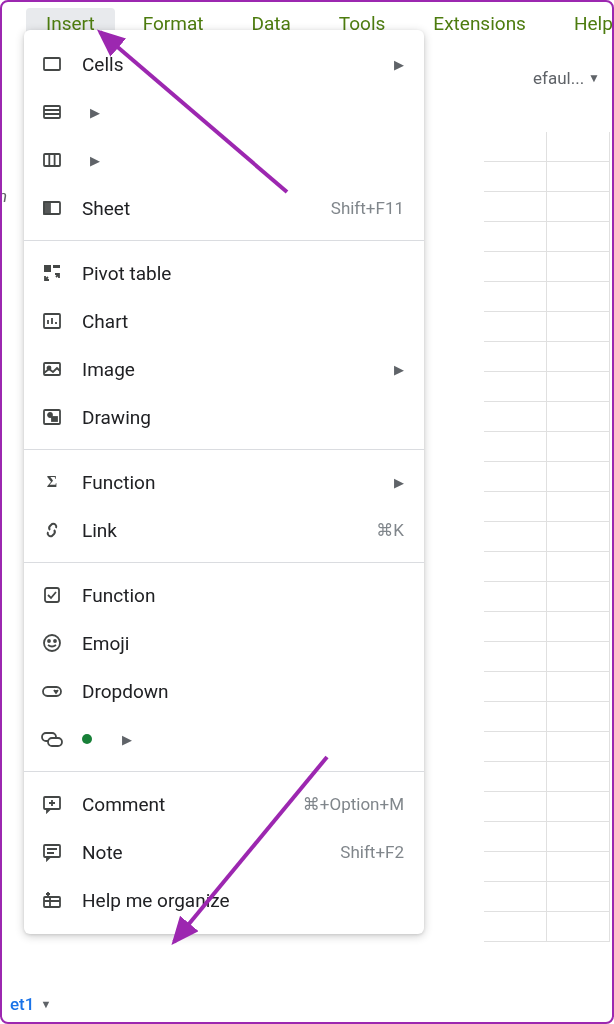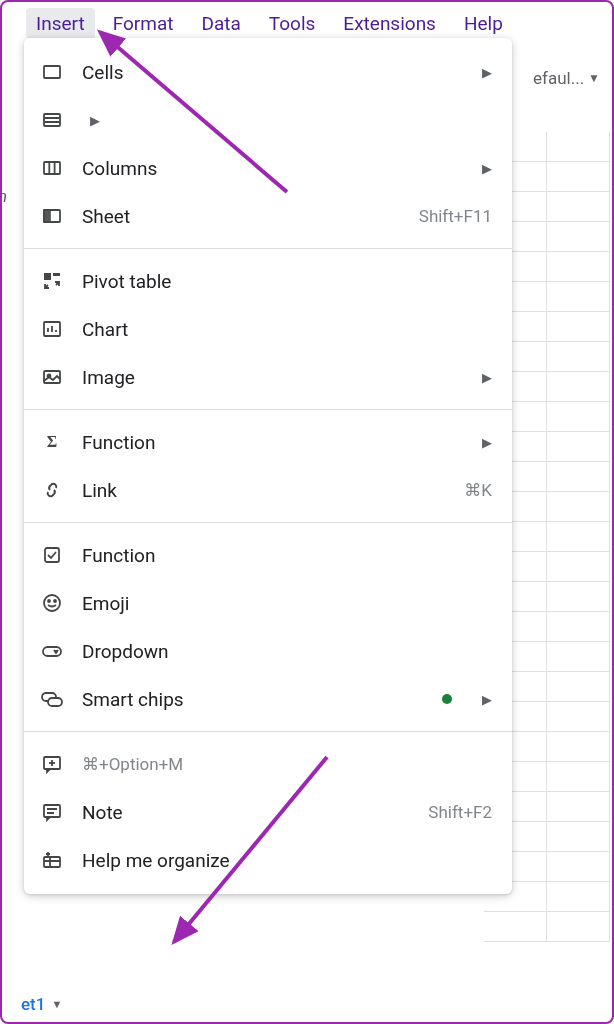--- a/index.html
+++ b/index.html
@@ -15,25 +15,25 @@
       border: 2px solid #9c27b0;
       border-radius: 8px;
     }
     .menubar {
       display: flex;
       gap: 8px;
       padding: 6px 8px 6px 24px;
       align-items: center;
     }
     .menubar-item {
-      padding: 4px 10px;
+      padding: 4px 20px;
       border-radius: 4px;
       cursor: pointer;
       font-size: 19px;
-      color: #4c1d95;
+      color: #4d7c0f;
     }
     .menubar-item.active {
       background: #e8eaed;
     }
     .toolbar-partial {
       position: absolute;
       right: 12px;
       top: 66px;
       display: flex;
       align-items: center;
@@ -50,22 +50,22 @@
       position: absolute;
       left: -4px;
       top: 184px;
       font-style: italic;
       color: #5f6368;
       font-size: 17px;
     }
     .dropdown {
       position: absolute;
       left: 22px;
-      top: 36px;
-      width: 488px;
+      top: 28px;
+      width: 400px;
       background: #fff;
       border-radius: 6px;
       box-shadow: 0 2px 10px rgba(0,0,0,0.2), 0 1px 3px rgba(0,0,0,0.1);
       padding: 10px 0;
       z-index: 10;
     }
     .menu-item {
       display: flex;
       align-items: center;
       padding: 12px 20px 12px 16px;
@@ -125,21 +125,21 @@
       flex: 1;
       border-right: 1px solid #e0e0e0;
     }
     .sheet-tab {
       position: absolute;
       bottom: 4px;
       left: 0px;
       color: #1a73e8;
       font-weight: 500;
       font-size: 17px;
-      padding: 4px 19px;
+      padding: 4px 8px;
       display: flex;
       align-items: center;
       gap: 6px;
     }
     .sheet-tab .caret {
       font-size: 11px;
       color: #5f6368;
     }
     .annotation-arrow {
       position: absolute;
@@ -299,21 +299,20 @@
     <span class="menu-arrow">▶</span>
   </div>
   <div class="menu-item">
     <span class="menu-icon">
       <svg width="20" height="20" viewBox="0 0 20 20" fill="none" stroke="currentColor" stroke-width="1.8">
           <rect x="2" y="4" width="16" height="12" rx="1"></rect>
           <line x1="7.3" y1="4" x2="7.3" y2="16"></line>
           <line x1="12.6" y1="4" x2="12.6" y2="16"></line>
         </svg>
     </span>
-    <span class="menu-label">Columns</span>
     <span class="menu-arrow">▶</span>
   </div>
   <div class="menu-item">
     <span class="menu-icon">
       <svg width="20" height="20" viewBox="0 0 20 20" fill="none" stroke="currentColor" stroke-width="1.8">
           <rect x="2" y="4" width="16" height="12" rx="1"></rect>
           <rect x="2" y="4" width="6" height="12" fill="currentColor" opacity="0.9"></rect>
         </svg>
     </span>
     <span class="menu-label">Sheet</span>
@@ -347,20 +346,30 @@
     <span class="menu-icon">
       <svg width="20" height="20" viewBox="0 0 20 20" fill="none" stroke="currentColor" stroke-width="1.8">
           <rect x="2" y="4" width="16" height="12" rx="1"></rect>
           <circle cx="7" cy="9" r="1.5" fill="currentColor"></circle>
           <path d="M2 14 L7 10 L11 13 L15 9 L18 12"></path>
         </svg>
     </span>
     <span class="menu-label">Image</span>
     <span class="menu-arrow">▶</span>
   </div>
+  <div class="menu-item">
+    <span class="menu-icon">
+      <svg width="20" height="20" viewBox="0 0 20 20" fill="none" stroke="currentColor" stroke-width="1.8">
+          <rect x="2" y="3" width="16" height="14" rx="1"></rect>
+          <circle cx="8" cy="8" r="2" fill="currentColor"></circle>
+          <rect x="10" y="10" width="5" height="4" fill="currentColor"></rect>
+        </svg>
+    </span>
+    <span class="menu-label">Drawing</span>
+  </div>
   <div class="divider"></div>
 
   <div class="menu-item">
     <span class="menu-icon">
       <svg width="20" height="20" viewBox="0 0 20 20" fill="currentColor">
           <text x="10" y="15" font-size="16" font-weight="bold" text-anchor="middle" font-family="serif">Σ</text>
         </svg>
     </span>
     <span class="menu-label">Function</span>
     <span class="menu-arrow">▶</span>
@@ -406,35 +415,35 @@
     </span>
     <span class="menu-label">Dropdown</span>
   </div>
   <div class="menu-item">
     <span class="menu-icon">
       <svg width="22" height="20" viewBox="0 0 22 20" fill="none" stroke="currentColor" stroke-width="1.8">
           <rect x="1" y="4" width="14" height="8" rx="4"></rect>
           <rect x="7" y="9" width="14" height="8" rx="4" fill="#fff"></rect>
         </svg>
     </span>
-    <span class="menu-label">Smart chips</span>
     <span class="badge-dot"></span>
     <span class="menu-arrow">▶</span>
   </div>
   <div class="divider"></div>
 
   <div class="menu-item">
     <span class="menu-icon">
       <svg width="20" height="20" viewBox="0 0 20 20" fill="none" stroke="currentColor" stroke-width="1.8">
           <rect x="2" y="3" width="16" height="12" rx="1"></rect>
           <line x1="10" y1="6" x2="10" y2="12"></line>
           <line x1="7" y1="9" x2="13" y2="9"></line>
           <path d="M5 15 L5 18 L8 15"></path>
         </svg>
     </span>
+    <span class="menu-label">Comment</span>
     <span class="menu-shortcut">⌘+Option+M</span>
   </div>
   <div class="menu-item">
     <span class="menu-icon">
       <svg width="20" height="20" viewBox="0 0 20 20" fill="none" stroke="currentColor" stroke-width="1.8">
           <rect x="2" y="3" width="16" height="12" rx="1"></rect>
           <line x1="5" y1="7" x2="15" y2="7"></line>
           <line x1="5" y1="11" x2="12" y2="11"></line>
           <path d="M5 15 L5 18 L8 15"></path>
         </svg>

